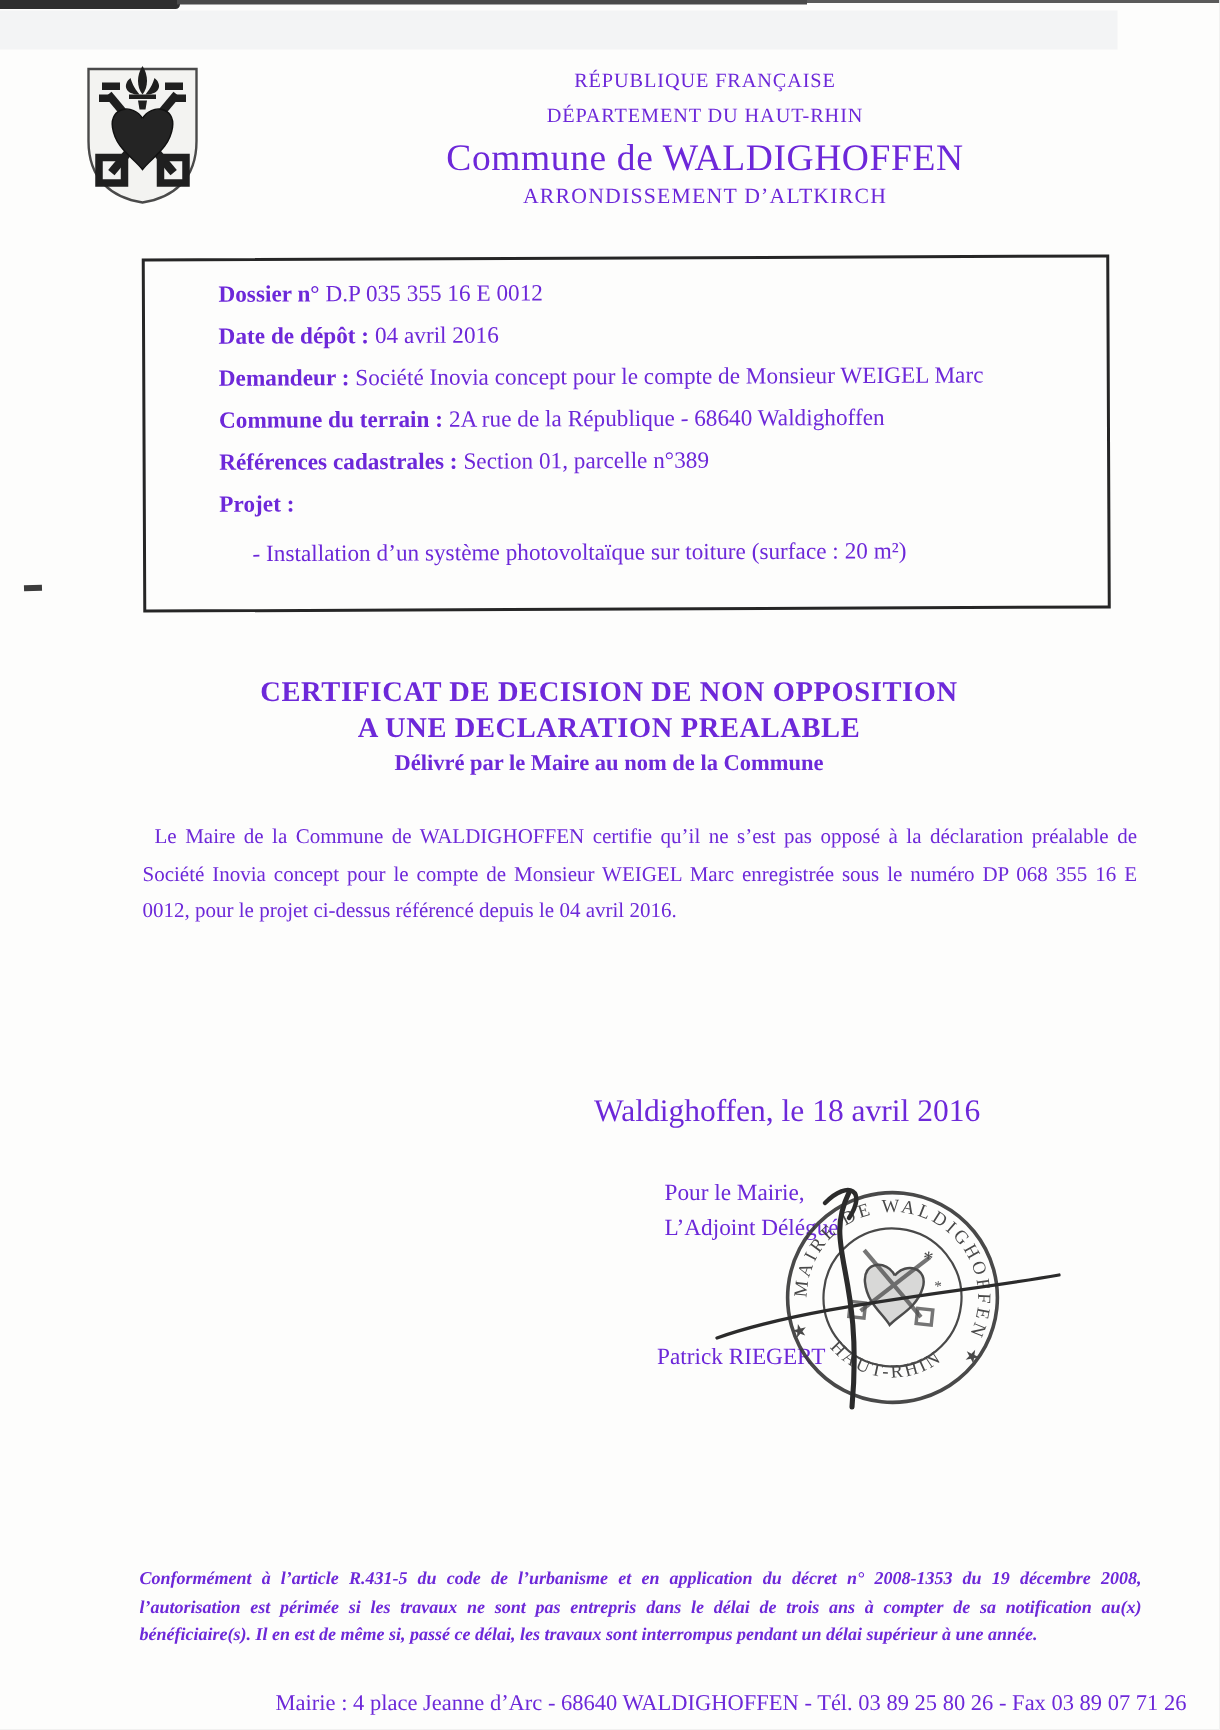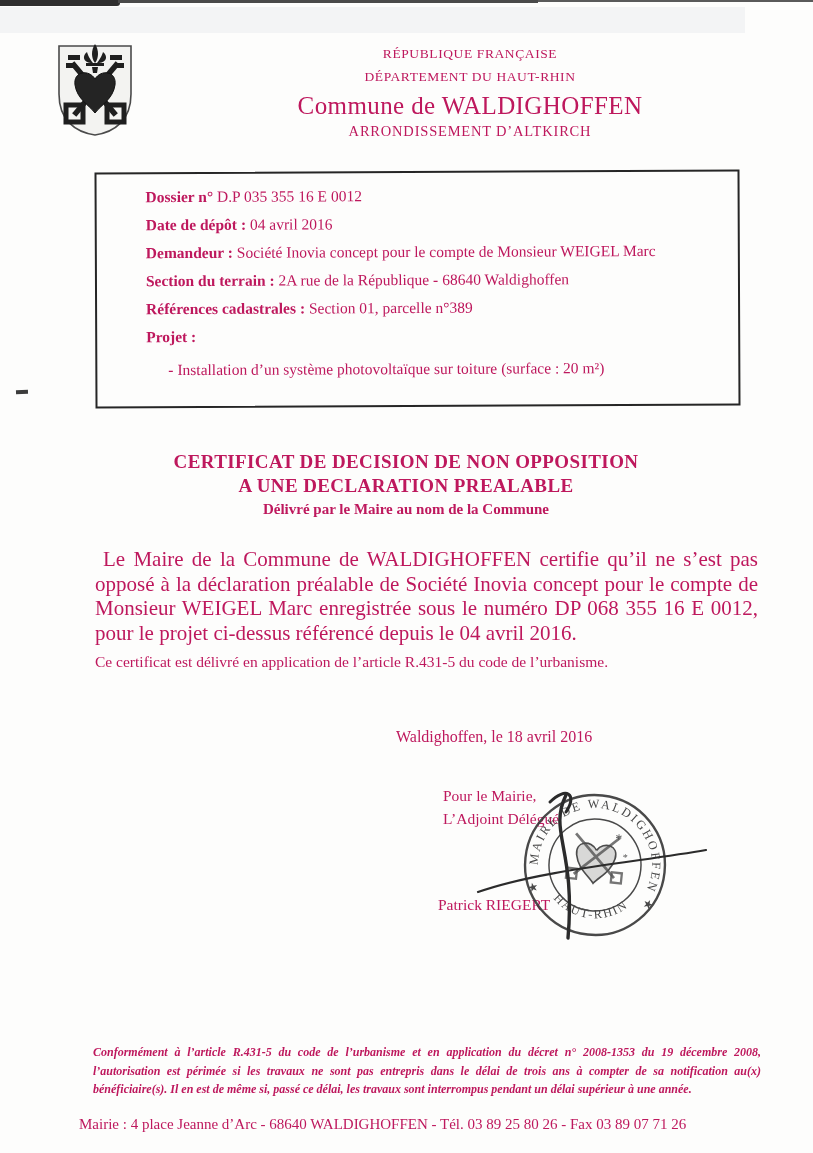--- a/index.html
+++ b/index.html
@@ -3,21 +3,21 @@
 <meta charset="utf-8">
 <title>Certificat de décision de non opposition</title>
 <style>
   html,body{margin:0;padding:0;background:#e8e8e8;}
   .page{
     position:relative;
     width:813px;height:1153px;
     margin:0 auto;
     background:#fdfdfc;
     font-family:"Liberation Serif","DejaVu Serif",serif;
-    color:#be185d;
+    color:#6d28d9;
     overflow:hidden;
   }
   
   .scan-top-line{position:absolute;left:0;top:0;width:813px;height:2px;background:#5a5a5a;}
   .scan-top-dark{position:absolute;left:0;top:0;width:120px;height:6px;background:#2e2e2e;border-radius:0 0 3px 0;}
   .scan-top-mid{position:absolute;left:118px;top:0;width:420px;height:3px;background:#4a4a4a;}
   .scan-band{position:absolute;left:0;top:7px;width:745px;height:26px;background:rgba(186,193,203,0.14);}
   .scan-dash{position:absolute;left:16px;top:390px;width:12px;height:4px;background:#3c3c3c;transform:rotate(-2deg);}
 
   
@@ -37,34 +37,34 @@
   .d-row{font-size:15.5px;line-height:28px;white-space:nowrap;}
   .d-row b{font-weight:bold;margin-left:36px;}
   .project-item{font-size:15.5px;line-height:26px;margin:6px 0 0 58px;}
 
   
   .title-block{position:absolute;left:76px;top:450px;width:660px;text-align:center;}
   .title-l1,.title-l2{font-size:19px;font-weight:bold;letter-spacing:0.4px;line-height:24px;margin:0;}
   .title-l3{font-size:15px;font-weight:bold;line-height:22px;margin:0;}
 
   
-  .body-p1{position:absolute;left:95px;top:547px;width:663px;font-size:21px;line-height:24.5px;text-align:justify;text-indent:8px;margin:0;}
+  .body-p1{position:absolute;left:95px;top:547px;width:663px;font-size:14px;line-height:24.5px;text-align:justify;text-indent:8px;margin:0;}
   .body-p2{position:absolute;left:95px;top:650px;width:663px;font-size:15.5px;line-height:24px;margin:0;}
 
-  .place-date{position:absolute;left:396px;top:728px;font-size:16px;}
+  .place-date{position:absolute;left:396px;top:728px;font-size:21px;}
 
   .sig-block{position:absolute;left:443px;top:784px;font-size:15.5px;line-height:23px;}
   .sig-name{position:absolute;left:438px;top:896px;font-size:15.5px;}
 
   .stamp{position:absolute;left:503px;top:773px;width:184px;height:184px;transform:rotate(6deg);opacity:0.92;}
   .sig-strokes{position:absolute;left:470px;top:770px;width:240px;height:190px;}
 
   
   .legal{position:absolute;left:93px;top:1043px;width:668px;font-size:12px;line-height:18.5px;font-style:italic;font-weight:bold;text-align:justify;margin:0;}
-  .footer-l1{position:absolute;left:75px;top:1112px;width:700px;text-align:left;font-size:15px;margin:4px;}
+  .footer-l1{position:absolute;left:75px;top:1112px;width:700px;text-align:right;font-size:15px;margin:16px;}
   .footer-l2{position:absolute;left:75px;top:1132px;width:700px;text-align:center;font-size:15px;margin:0;}
 </style>
 </head>
 <body>
 
 <div class="page">
 
   <div class="scan-top-line"></div>
   <div class="scan-top-dark"></div>
   <div class="scan-top-mid"></div>
@@ -114,41 +114,40 @@
     </div>
     <div class="d-row">
       <b>Date de dépôt :</b>
       <span>04 avril 2016</span>
     </div>
     <div class="d-row">
       <b>Demandeur :</b>
       <span>Société Inovia concept pour le compte de Monsieur WEIGEL Marc</span>
     </div>
     <div class="d-row">
-      <b>Section du terrain :</b>
+      <b>Commune du terrain :</b>
       <span>2A rue de la République - 68640 Waldighoffen</span>
     </div>
     <div class="d-row">
       <b>Références cadastrales :</b>
       <span>Section 01, parcelle n°389</span>
     </div>
     <div class="d-row">
       <b>Projet :</b>
     </div>
     <div class="project-item">- Installation d’un système photovoltaïque sur toiture (surface : 20 m²)</div>
   </div>
 
   <div class="title-block">
     <p class="title-l1">CERTIFICAT DE DECISION DE NON OPPOSITION</p>
     <p class="title-l2">A UNE DECLARATION PREALABLE</p>
     <p class="title-l3">Délivré par le Maire au nom de la Commune</p>
   </div>
 
   <p class="body-p1">Le Maire de la Commune de WALDIGHOFFEN certifie qu’il ne s’est pas opposé à la déclaration préalable de Société Inovia concept pour le compte de Monsieur WEIGEL Marc enregistrée sous le numéro DP 068 355 16 E 0012, pour le projet ci-dessus référencé depuis le 04 avril 2016.</p>
-  <p class="body-p2">Ce certificat est délivré en application de l’article R.431-5 du code de l’urbanisme.</p>
 
   <div class="place-date">Waldighoffen, le 18 avril 2016</div>
 
   <div class="sig-block">
     <div>Pour le Mairie,</div>
     <div>L’Adjoint Délégué</div>
   </div>
   <div class="sig-name">Patrick RIEGERT</div>
 
   <svg class="stamp" viewBox="0 0 200 200">

